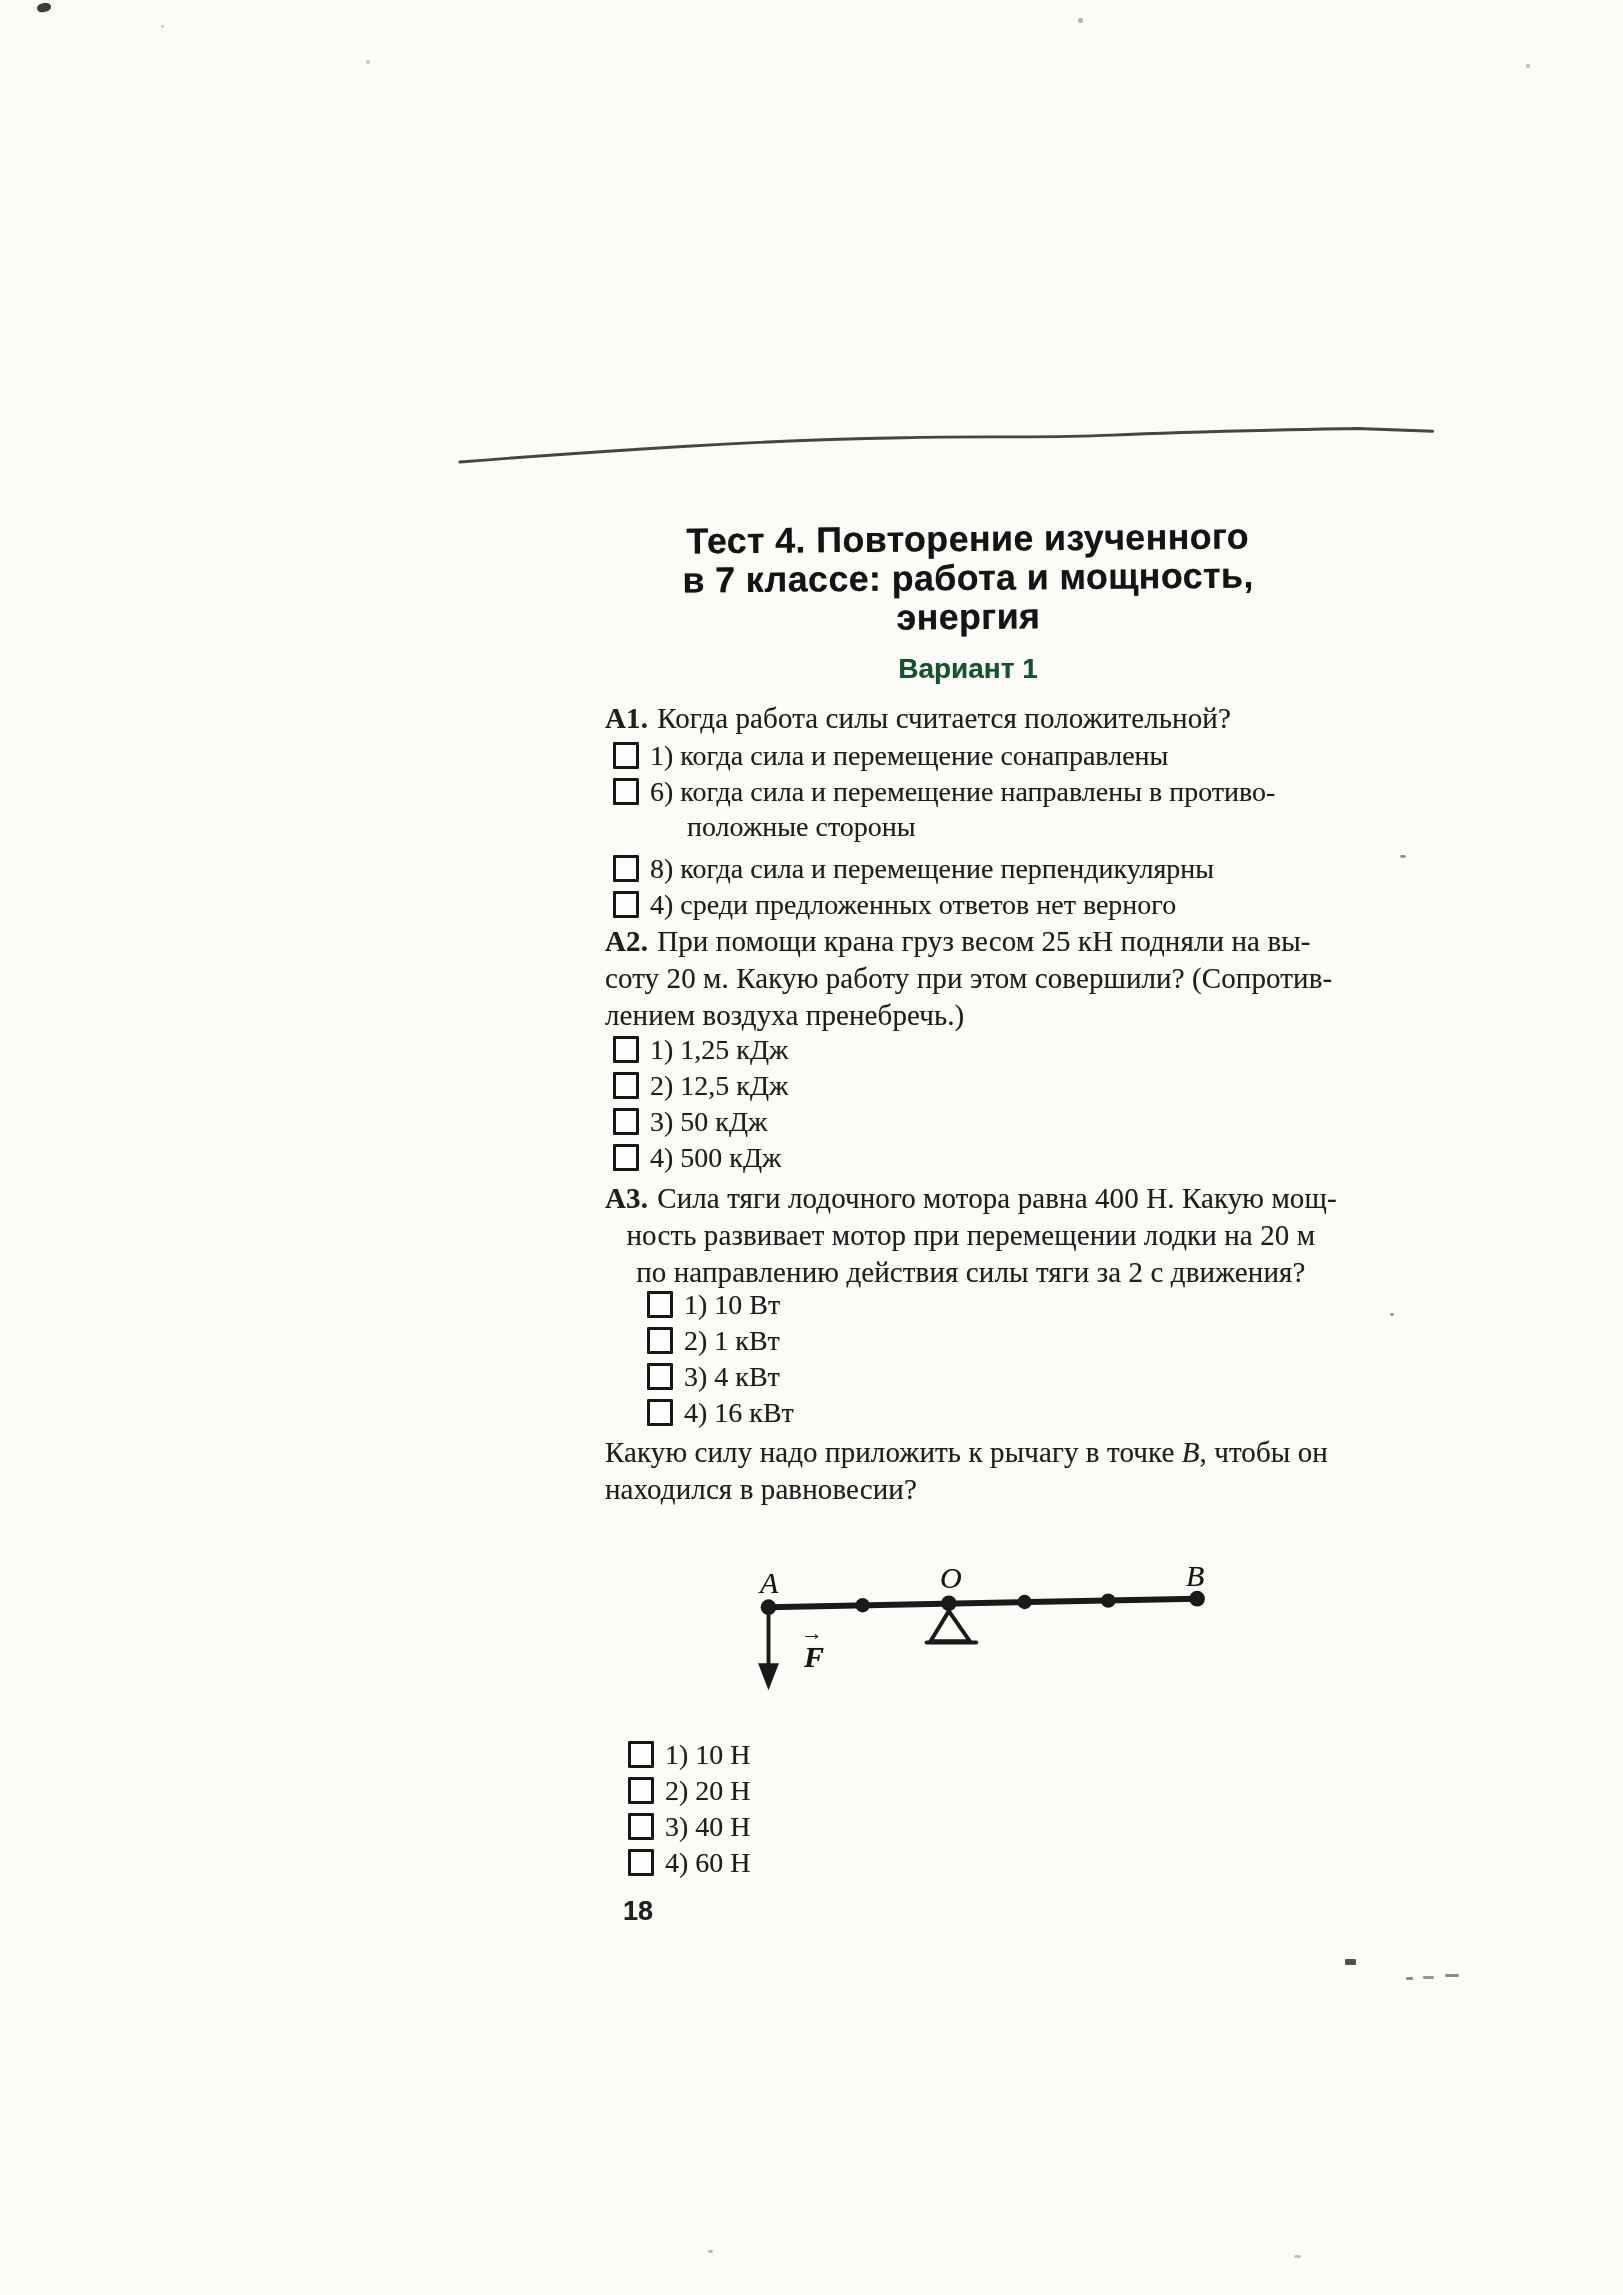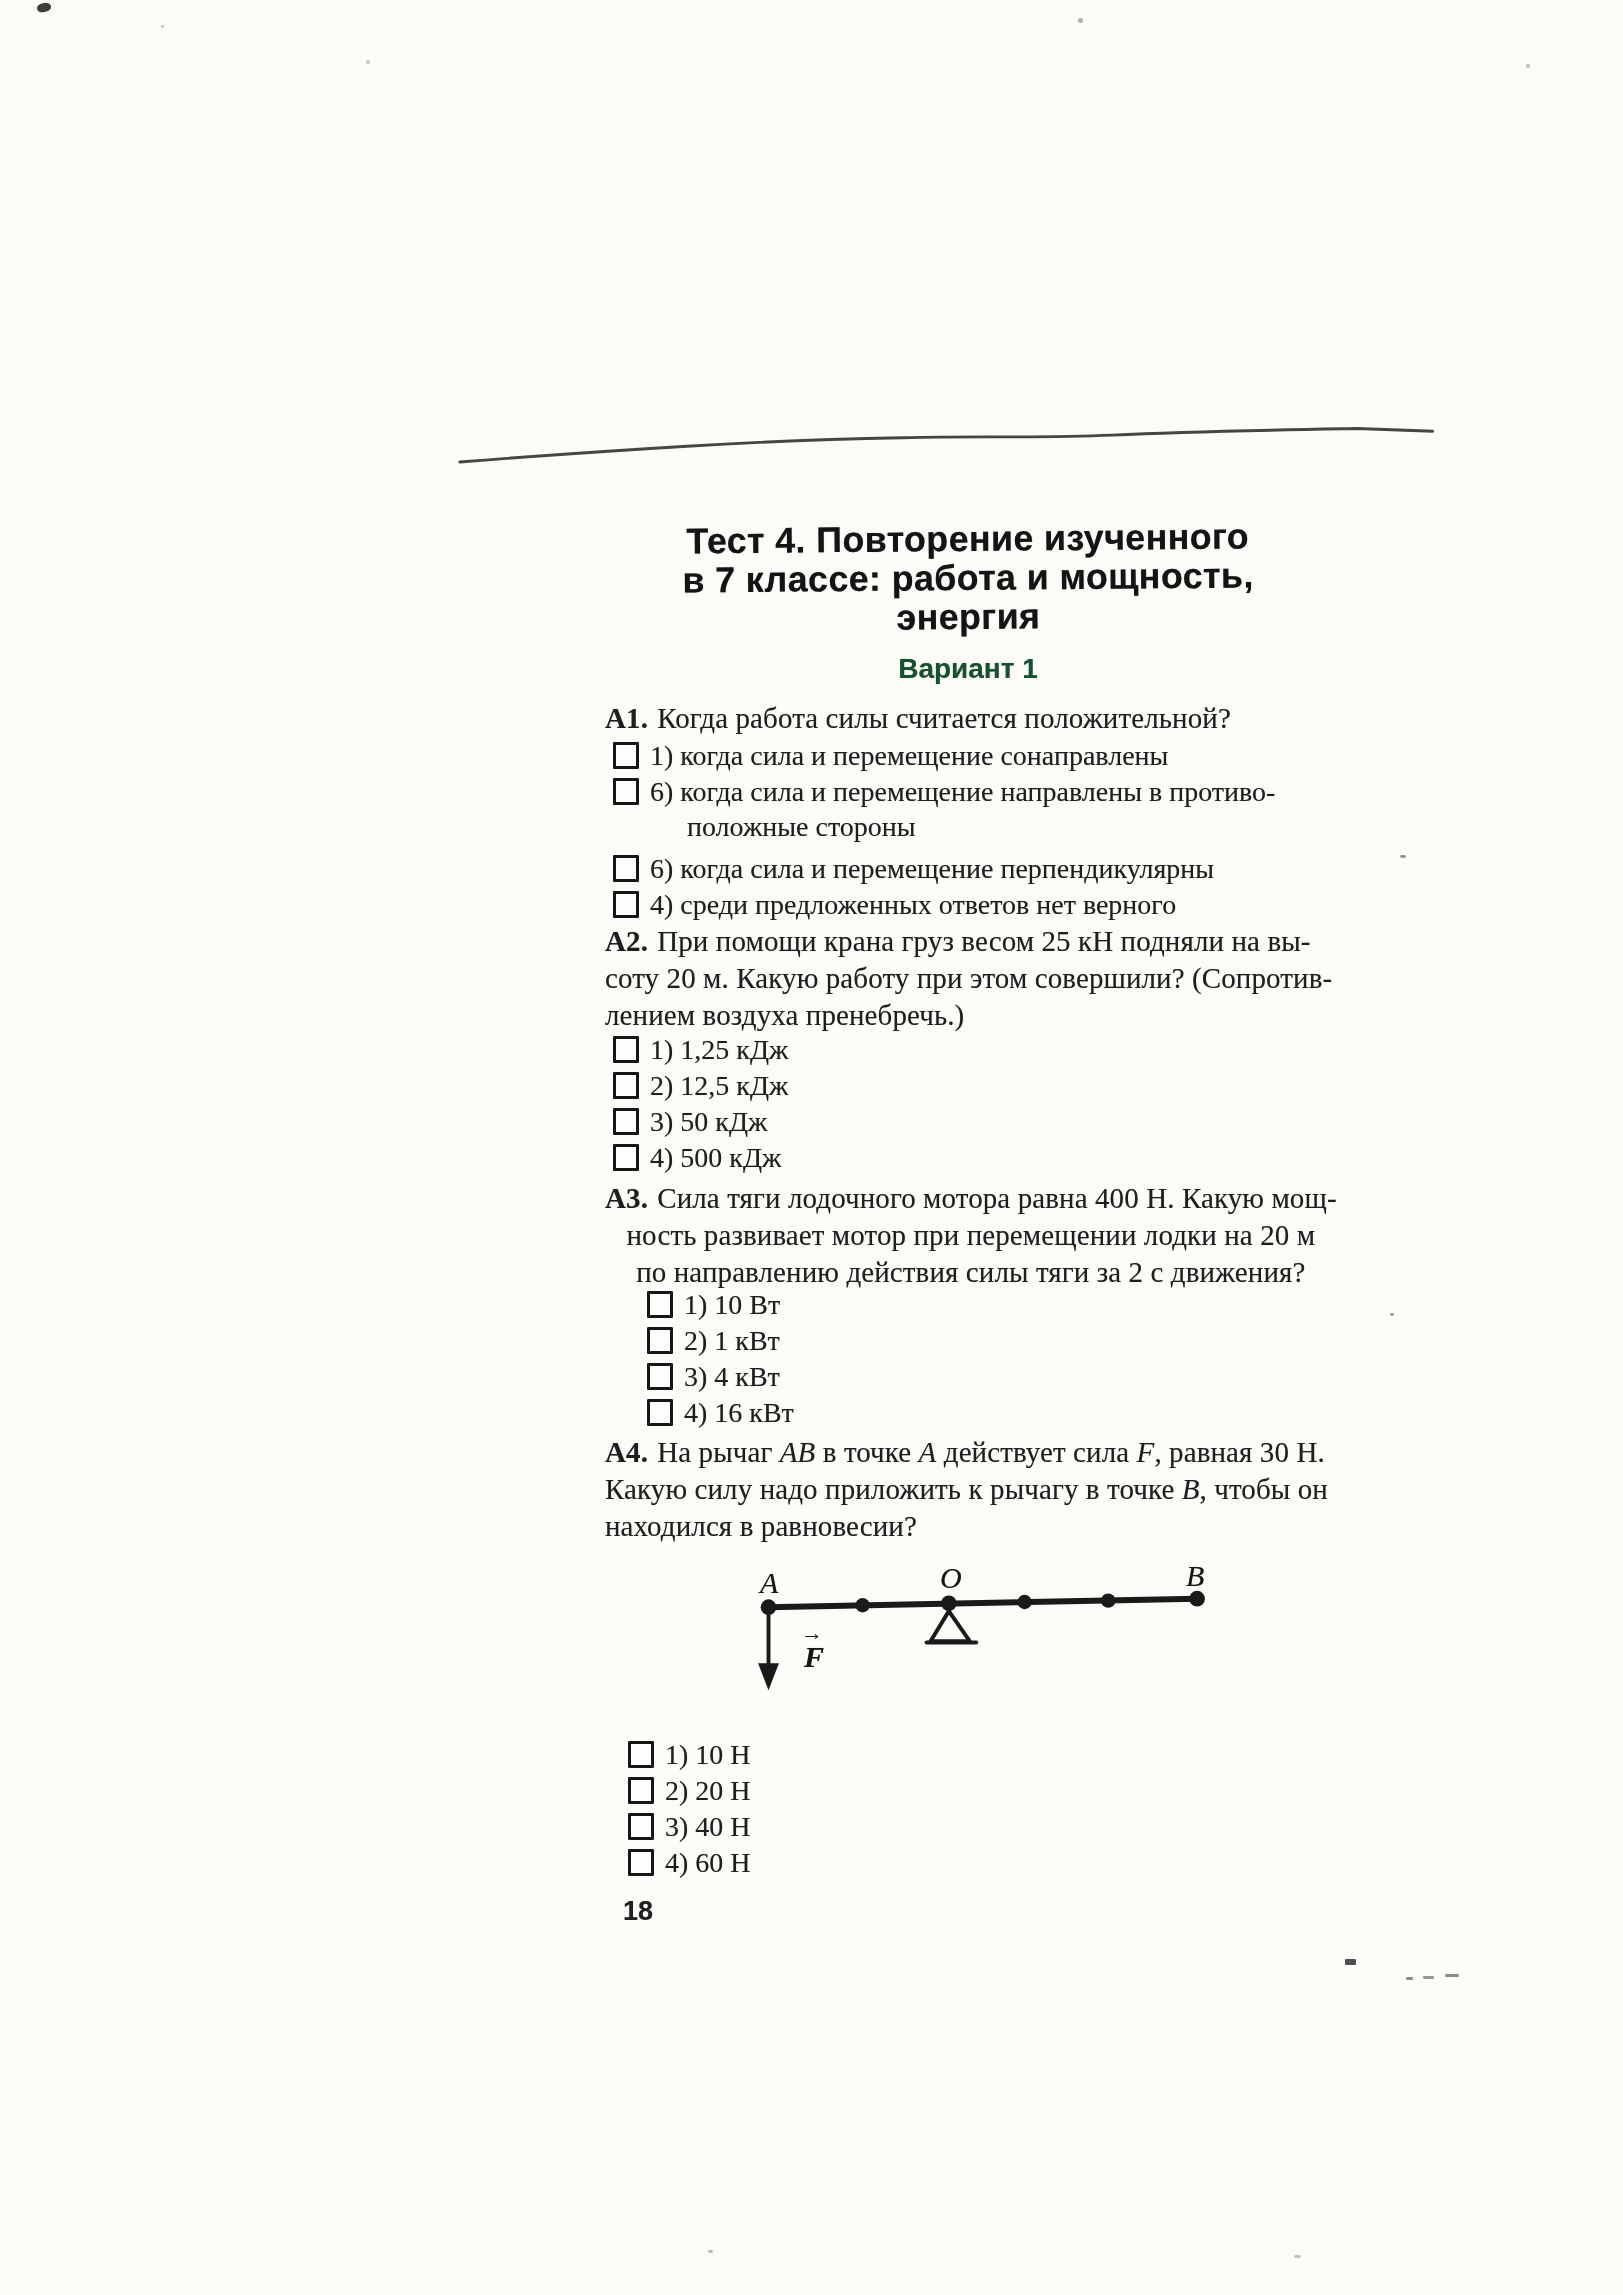--- a/index.html
+++ b/index.html
@@ -110,21 +110,21 @@
     </div>
     <div class="opt two-line">
       <span class="checkbox"></span>
       <span class="opt-text">
         <div>6) когда сила и перемещение направлены в противо-</div>
         <div class="opt-cont">положные стороны</div>
       </span>
     </div>
     <div class="opt">
       <span class="checkbox"></span>
-      <span class="opt-text">6) когда сила и перемещение перпендикулярны</span>
+      <span class="opt-text">8) когда сила и перемещение перпендикулярны</span>
     </div>
     <div class="opt">
       <span class="checkbox"></span>
       <span class="opt-text">4) среди предложенных ответов нет верного</span>
     </div>
   </div>
 
   <div class="qblock" style="top:923px;">
     <div class="qline"><b class="qlabel">А2.</b><span>При помощи крана груз весом 25 кН подняли на вы-</span></div>
     <div class="qline">соту 20 м. Какую работу при этом совершили? (Сопротив-</div>
@@ -167,21 +167,20 @@
       <span class="checkbox"></span>
       <span class="opt-text">3) 4 кВт</span>
     </div>
     <div class="opt">
       <span class="checkbox"></span>
       <span class="opt-text">4) 16 кВт</span>
     </div>
   </div>
 
   <div class="qblock" style="top:1434px;">
-    <div class="qline"><b class="qlabel">А4.</b><span>На рычаг </span><span class="it">АВ</span><span> в точке </span><span class="it">А</span><span> действует сила </span><span class="it">F</span><span>, равная 30 Н.</span></div>
     <div class="qline"><span>Какую силу надо приложить к рычагу в точке </span><span class="it">В</span><span>, чтобы он</span></div>
     <div class="qline">находился в равновесии?</div>
   </div>
 
   <svg class="lever-svg" viewBox="0 0 800 300">
 
     <line x1="74" y1="86" x2="730" y2="73" stroke="#1a1a1a" stroke-width="9" stroke-linecap="round"></line>
 
     <circle cx="74" cy="86" r="12" fill="#1a1a1a"></circle>
     <circle cx="218" cy="83" r="11" fill="#1a1a1a"></circle>

